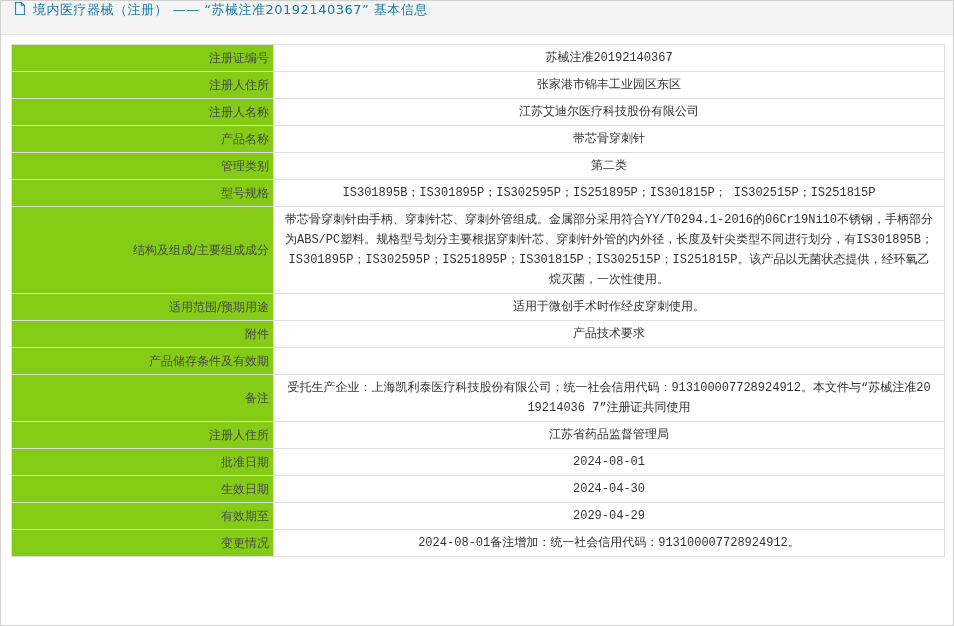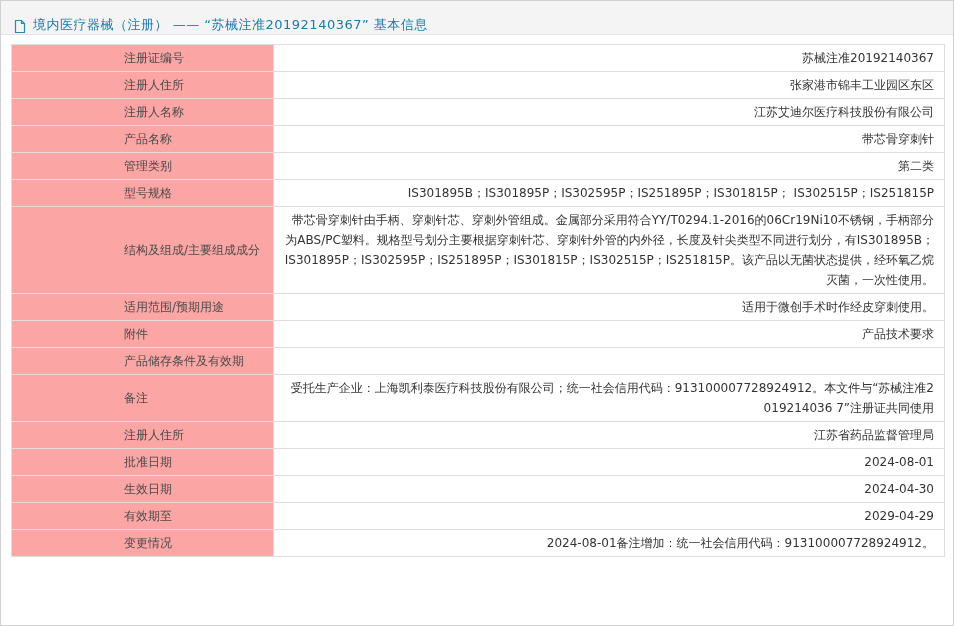--- a/index.html
+++ b/index.html
@@ -9,21 +9,21 @@
     width: 954px; height: 626px;
     background: #ffffff;
     border: 1px solid #d0d0d0;
     overflow: hidden;
   }
   .page-header {
     height: 34px;
     background: #f4f4f4;
     border-bottom: 1px solid #e3e3e3;
     display: flex;
-    align-items: flex-end;
+    align-items: flex-start;
     padding: 0 12px;
     gap: 6px;
   }
   .page-title {
     font-size: 13px;
     color: #1a7aa8;
     letter-spacing: 0.5px;
   }
   .doc-icon svg { display:block; }
   .info-table {
@@ -35,28 +35,29 @@
   .info-table td {
     border: 1px solid #dddddd;
     font-size: 12px;
     line-height: 20px;
     color: #333333;
     vertical-align: middle;
     word-break: break-all;
   }
   td.cell-label {
     width: 262px;
-    text-align: left;
+    text-align: right;
     padding: 3px 4px 3px 112px;
     color: #4a4a4a;
-    background: #fca5a5;
+    background: #84cc16;
   }
   td.cell-value {
     padding: 3px 10px;
-    text-align: right;
+    text-align: center;
+    font-family: Liberation Mono, monospace;
   }
 </style>
 </head>
 <body>
 
 <div class="page">
 
   <div class="page-header">
     <span class="doc-icon">
       <svg width="14" height="15" viewBox="0 0 14 15">

